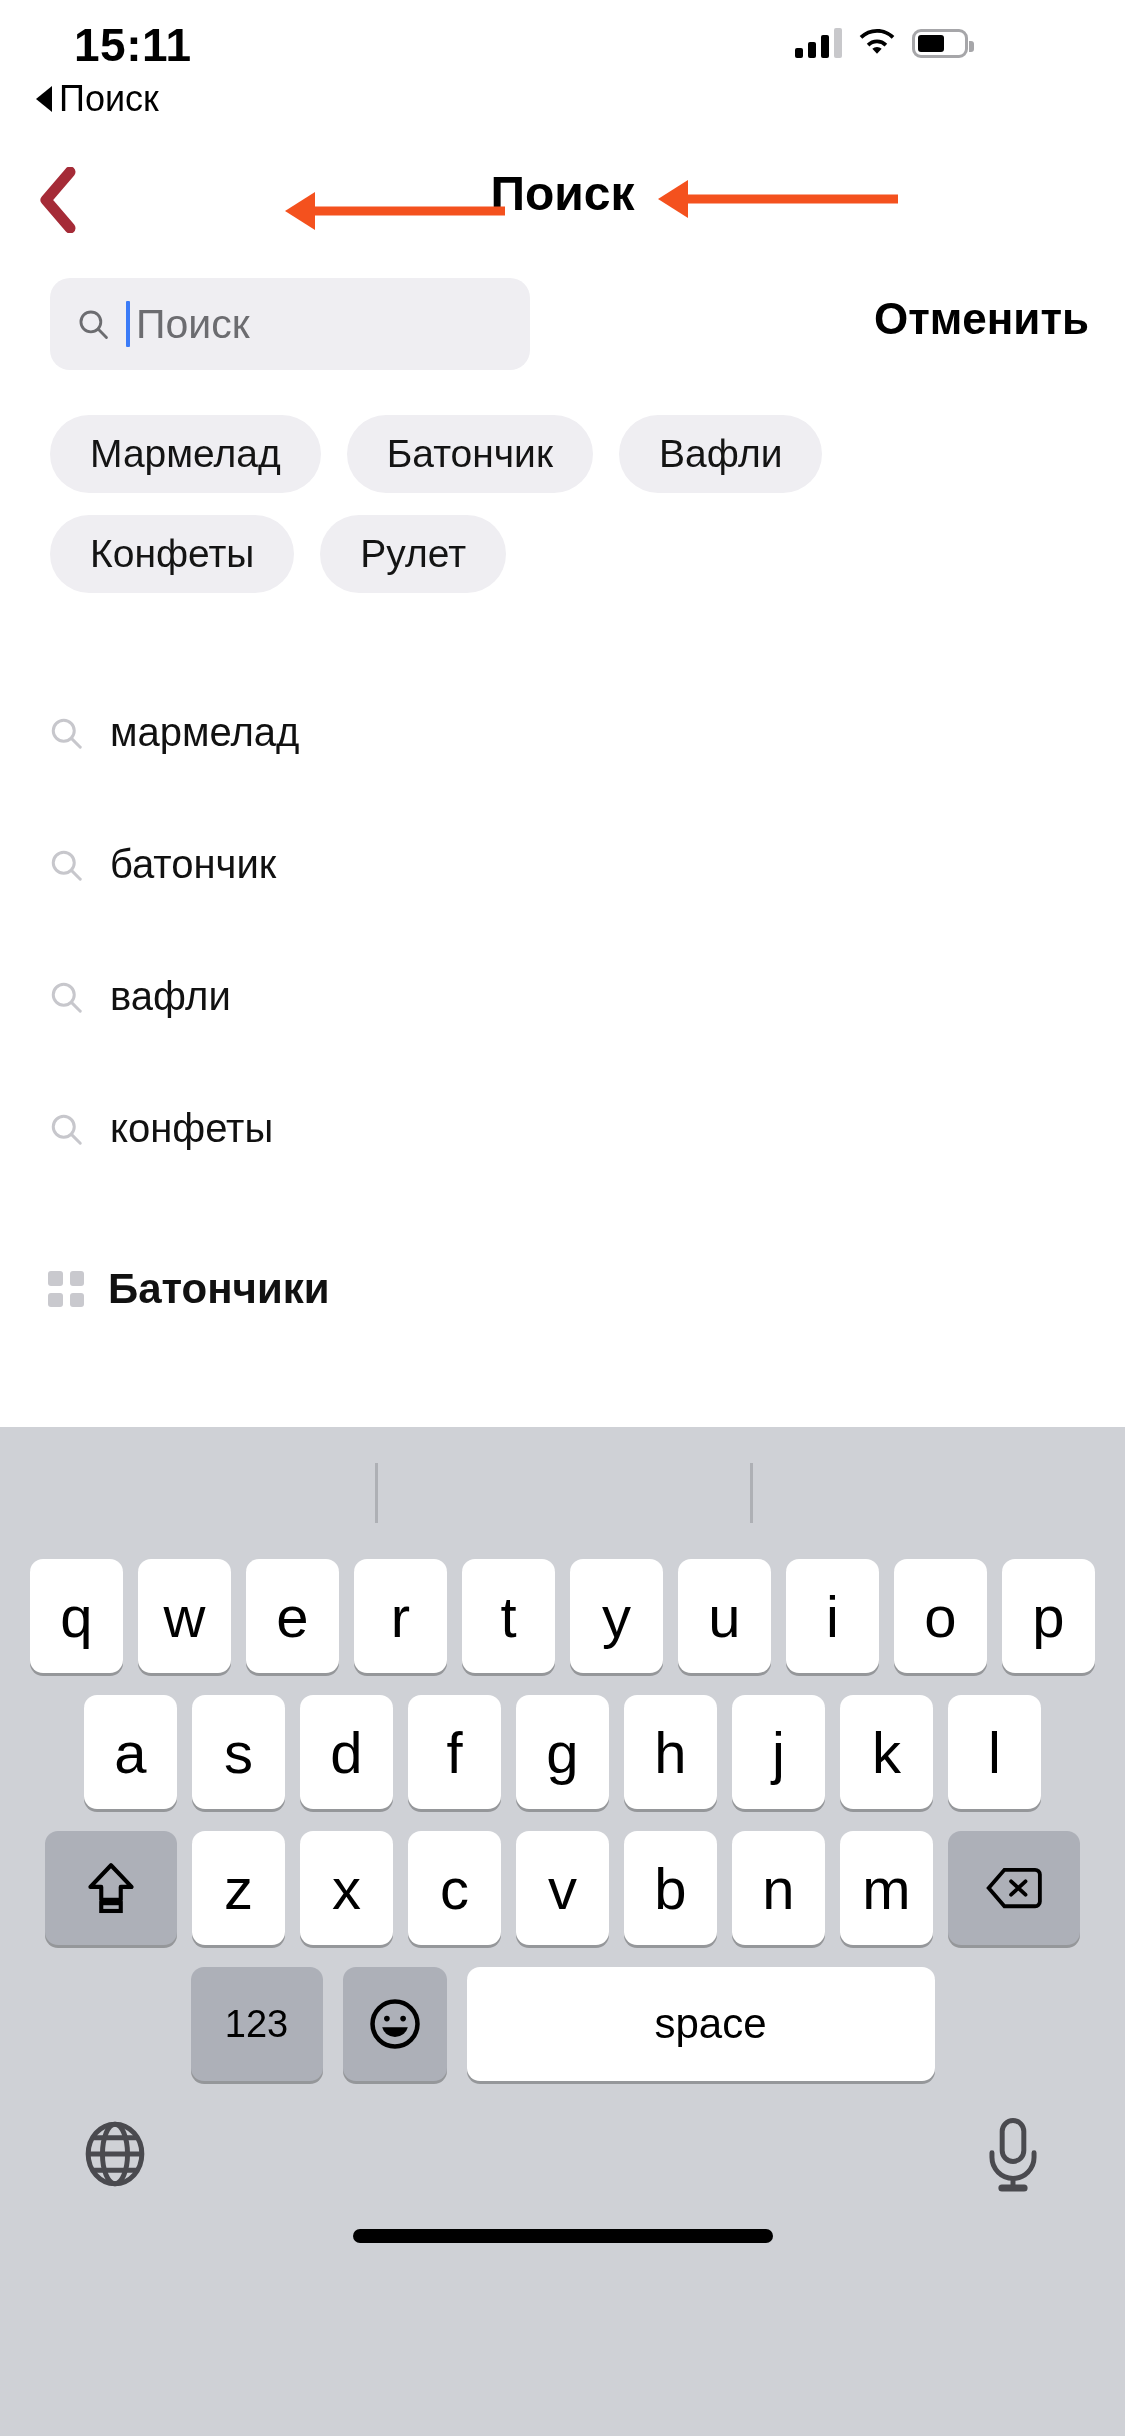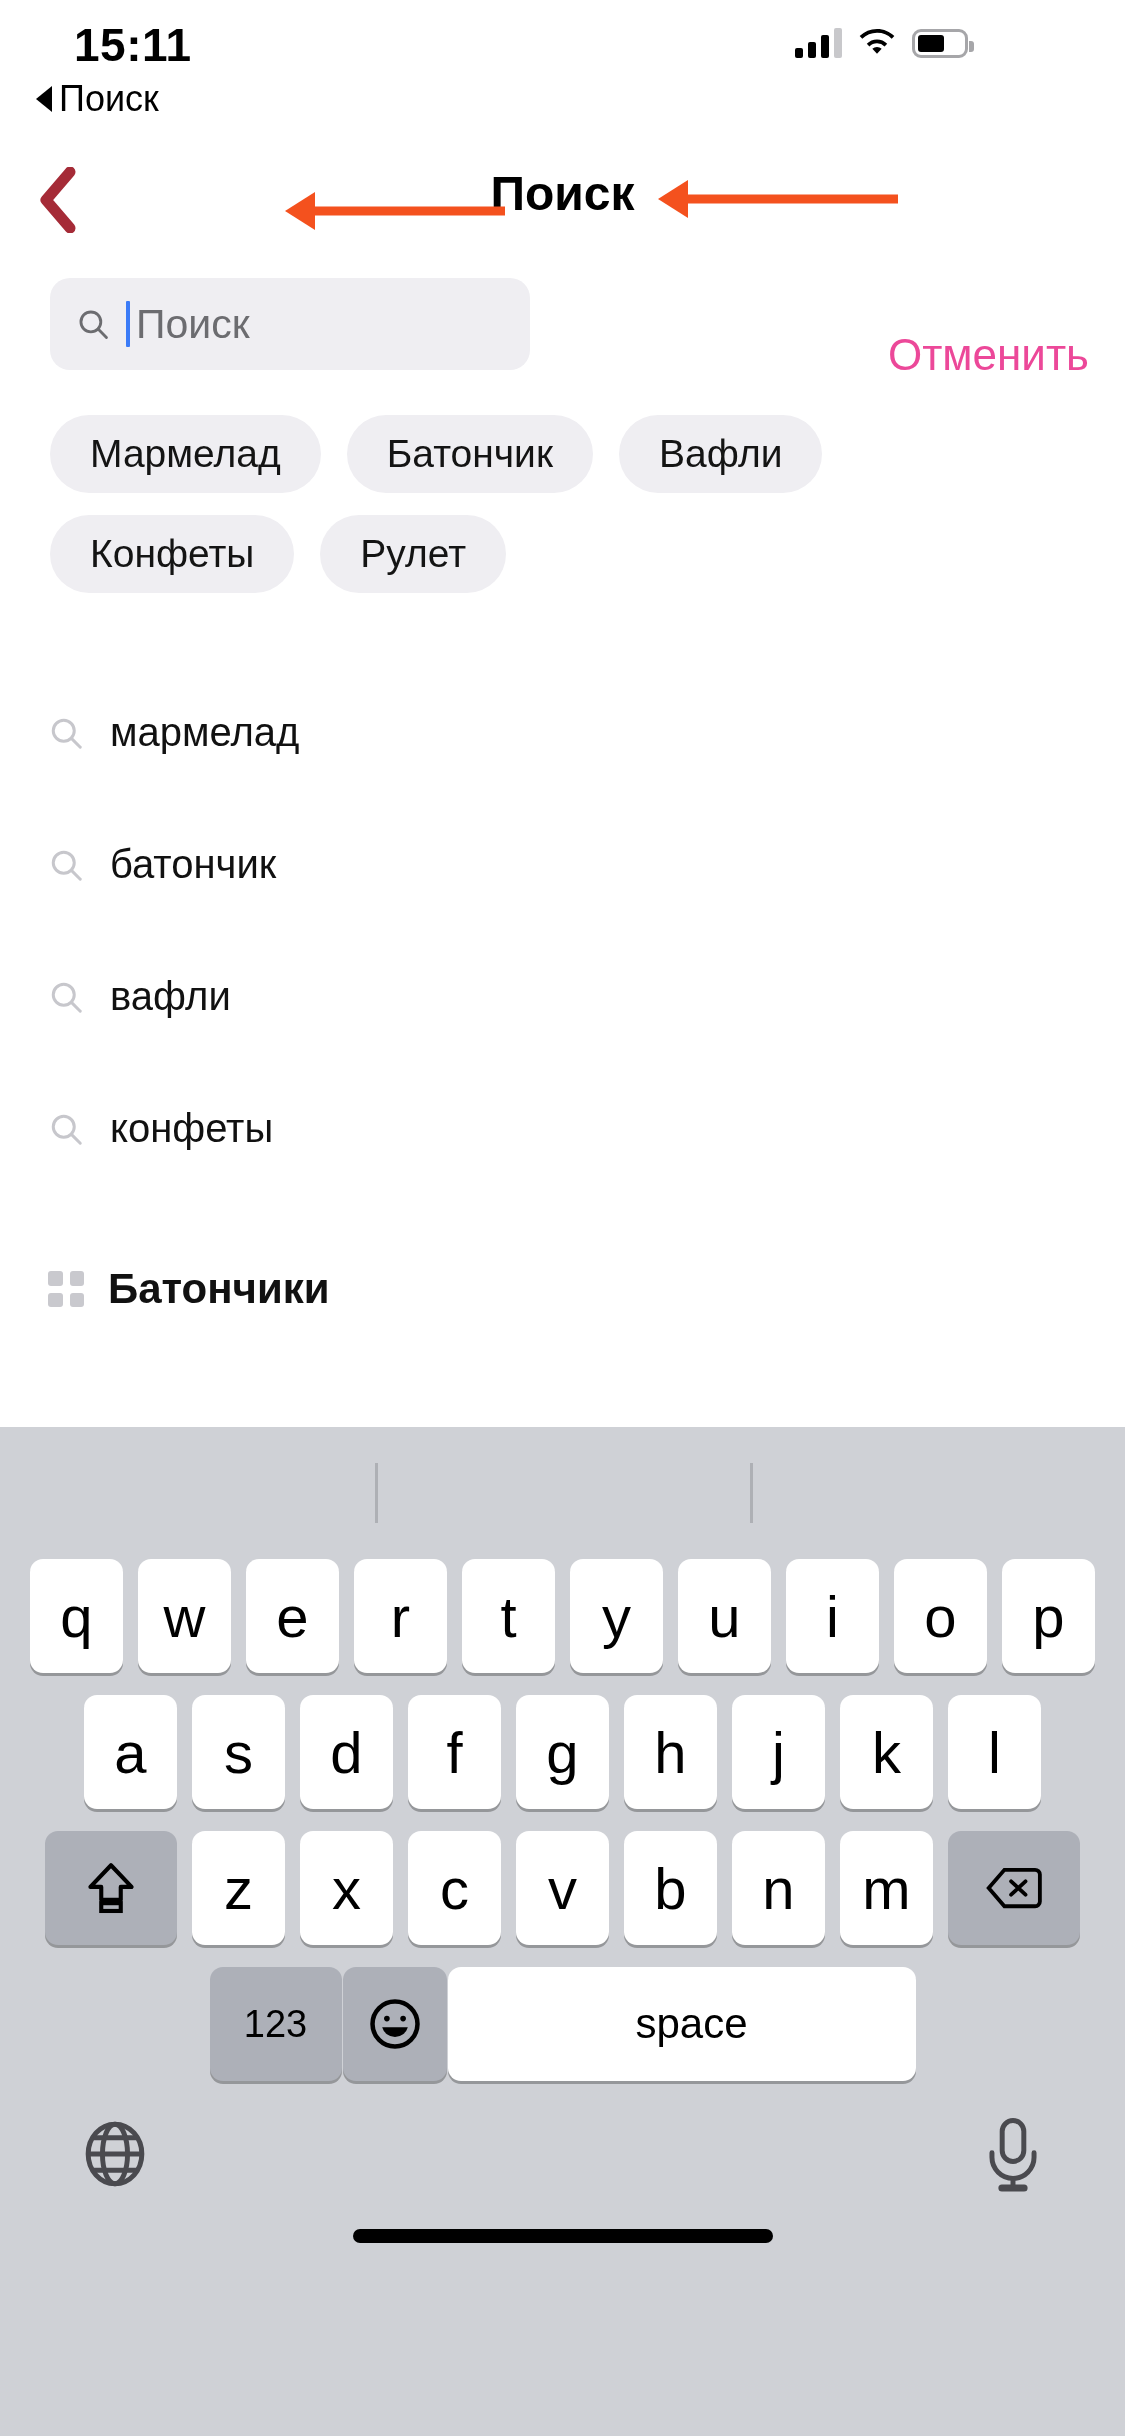--- a/index.html
+++ b/index.html
@@ -61,21 +61,21 @@
   .searchrow { position:absolute; top:278px; left:0; width:1125px; height:92px; }
   .searchfield {
     position:absolute; left:50px; top:0; width:480px; height:92px;
     background:#EFEEF2; border-radius:20px; display:flex; align-items:center;
   }
   .sf-icon { margin-left:26px; width:34px; height:34px; flex:none; }
   .sf-caret { width:4px; height:46px; background:#3B7BF7; margin-left:16px; border-radius:1px; }
   .sf-ph { margin-left:6px; font-size:41px; color:#6C6C70; }
   .cancel {
     position:absolute; right:36px; top:16px;
-    font-size:44px; color:#ec4899; font-weight:400;margin-top:36px;
+    font-size:44px; color:#000000; font-weight:700;
   }
 
   
   .chips { position:absolute; top:415px; left:0; width:1125px; }
   .chiprow { display:flex; gap:26px; padding-left:50px; margin-bottom:22px; }
   .chip {
     background:#EFEEF2; border-radius:40px;
     height:78px; display:flex; align-items:center; justify-content:center;
     padding:0 40px; font-size:39px; color:#141414; white-space:nowrap;
   }
@@ -101,21 +101,21 @@
   }
   .predict { position:relative; height:132px; }
   .predict .sep { position:absolute; top:36px; width:3px; height:60px; background:#AEB0B5; }
   .predict .sep.s1 { left:375px; }
   .predict .sep.s2 { left:750px; }
 
   .krow { display:flex; justify-content:center; align-items:flex-start; }
   .krow.r1 { gap:15px; margin-bottom:22px; }
   .krow.r2 { gap:15px; margin-bottom:22px; }
   .krow.r3 { gap:15px; margin-bottom:22px; align-items:center; }
-  .krow.r4 { gap:1px; }
+  .krow.r4 { gap:20px; }
 
   .key {
     background:#fff; border-radius:13px; box-shadow:0 3px 0 rgba(0,0,0,0.28);
     display:flex; align-items:center; justify-content:center;
     font-size:58px; color:#000; font-weight:400;
   }
   .key.letter { width:93px; height:114px; }
   .key.dark { background:#ADB0B8; }
   .key.shift { width:132px; height:114px; }
   .key.del { width:132px; height:114px; }

